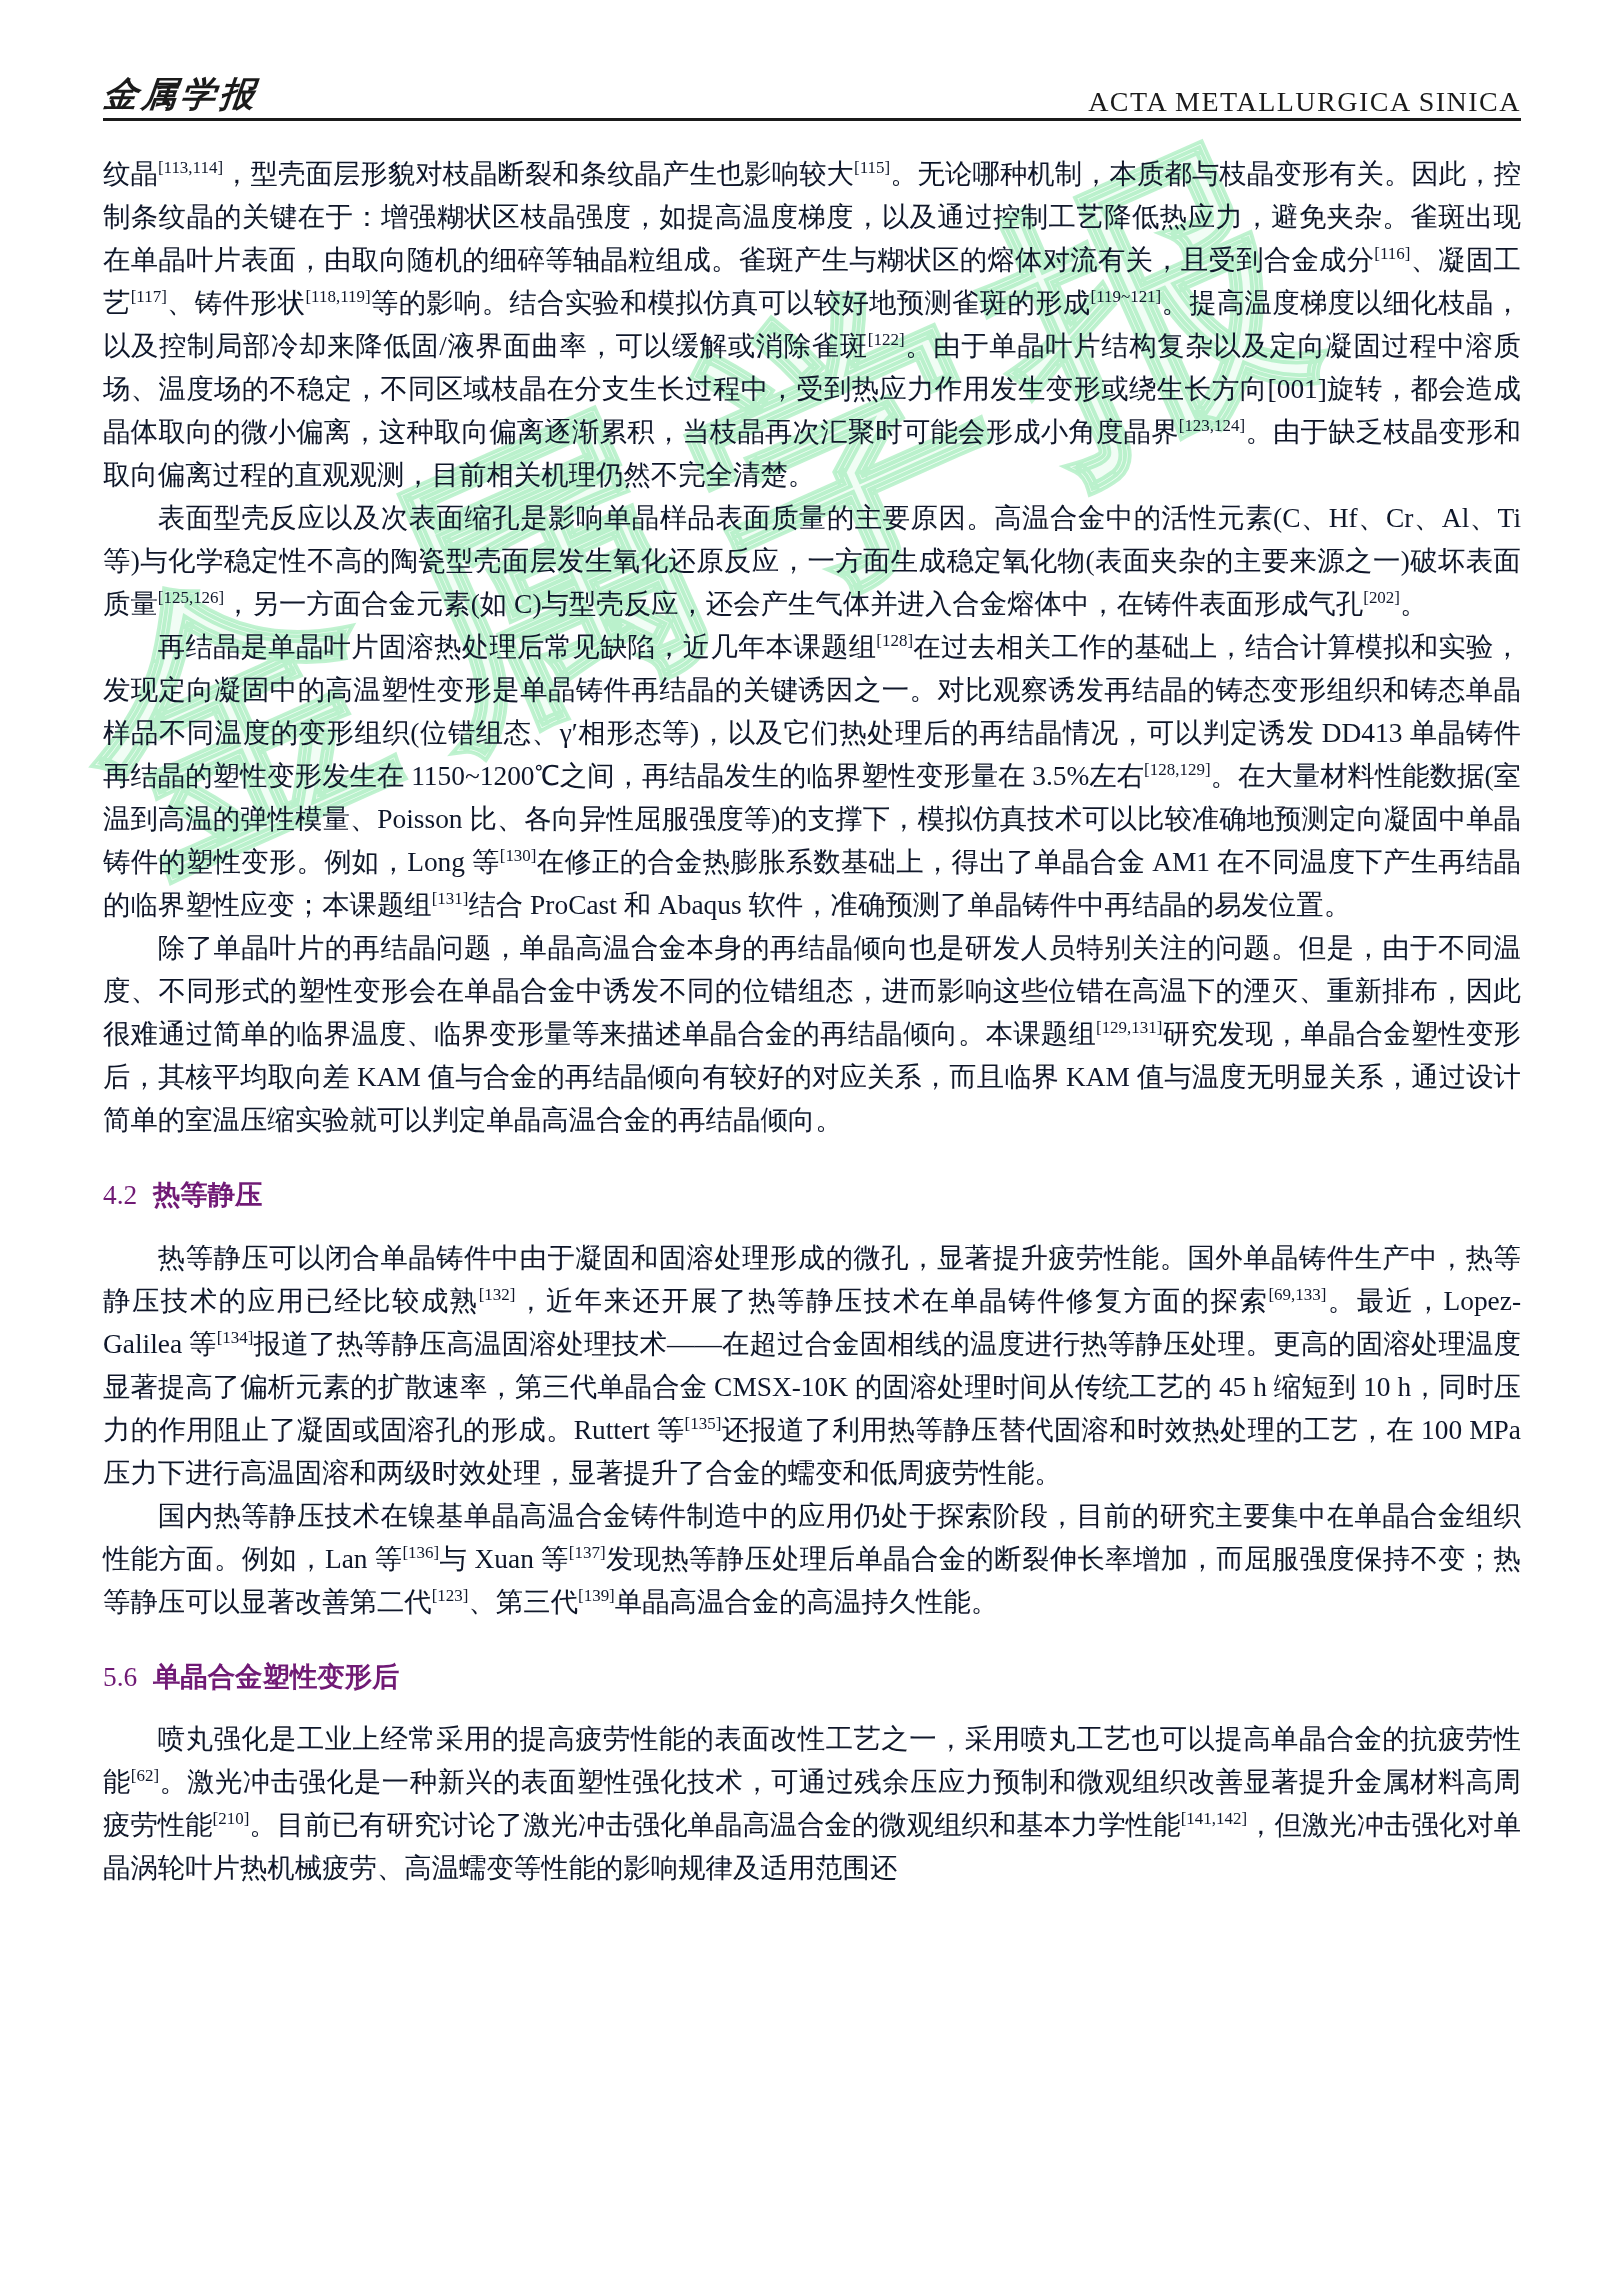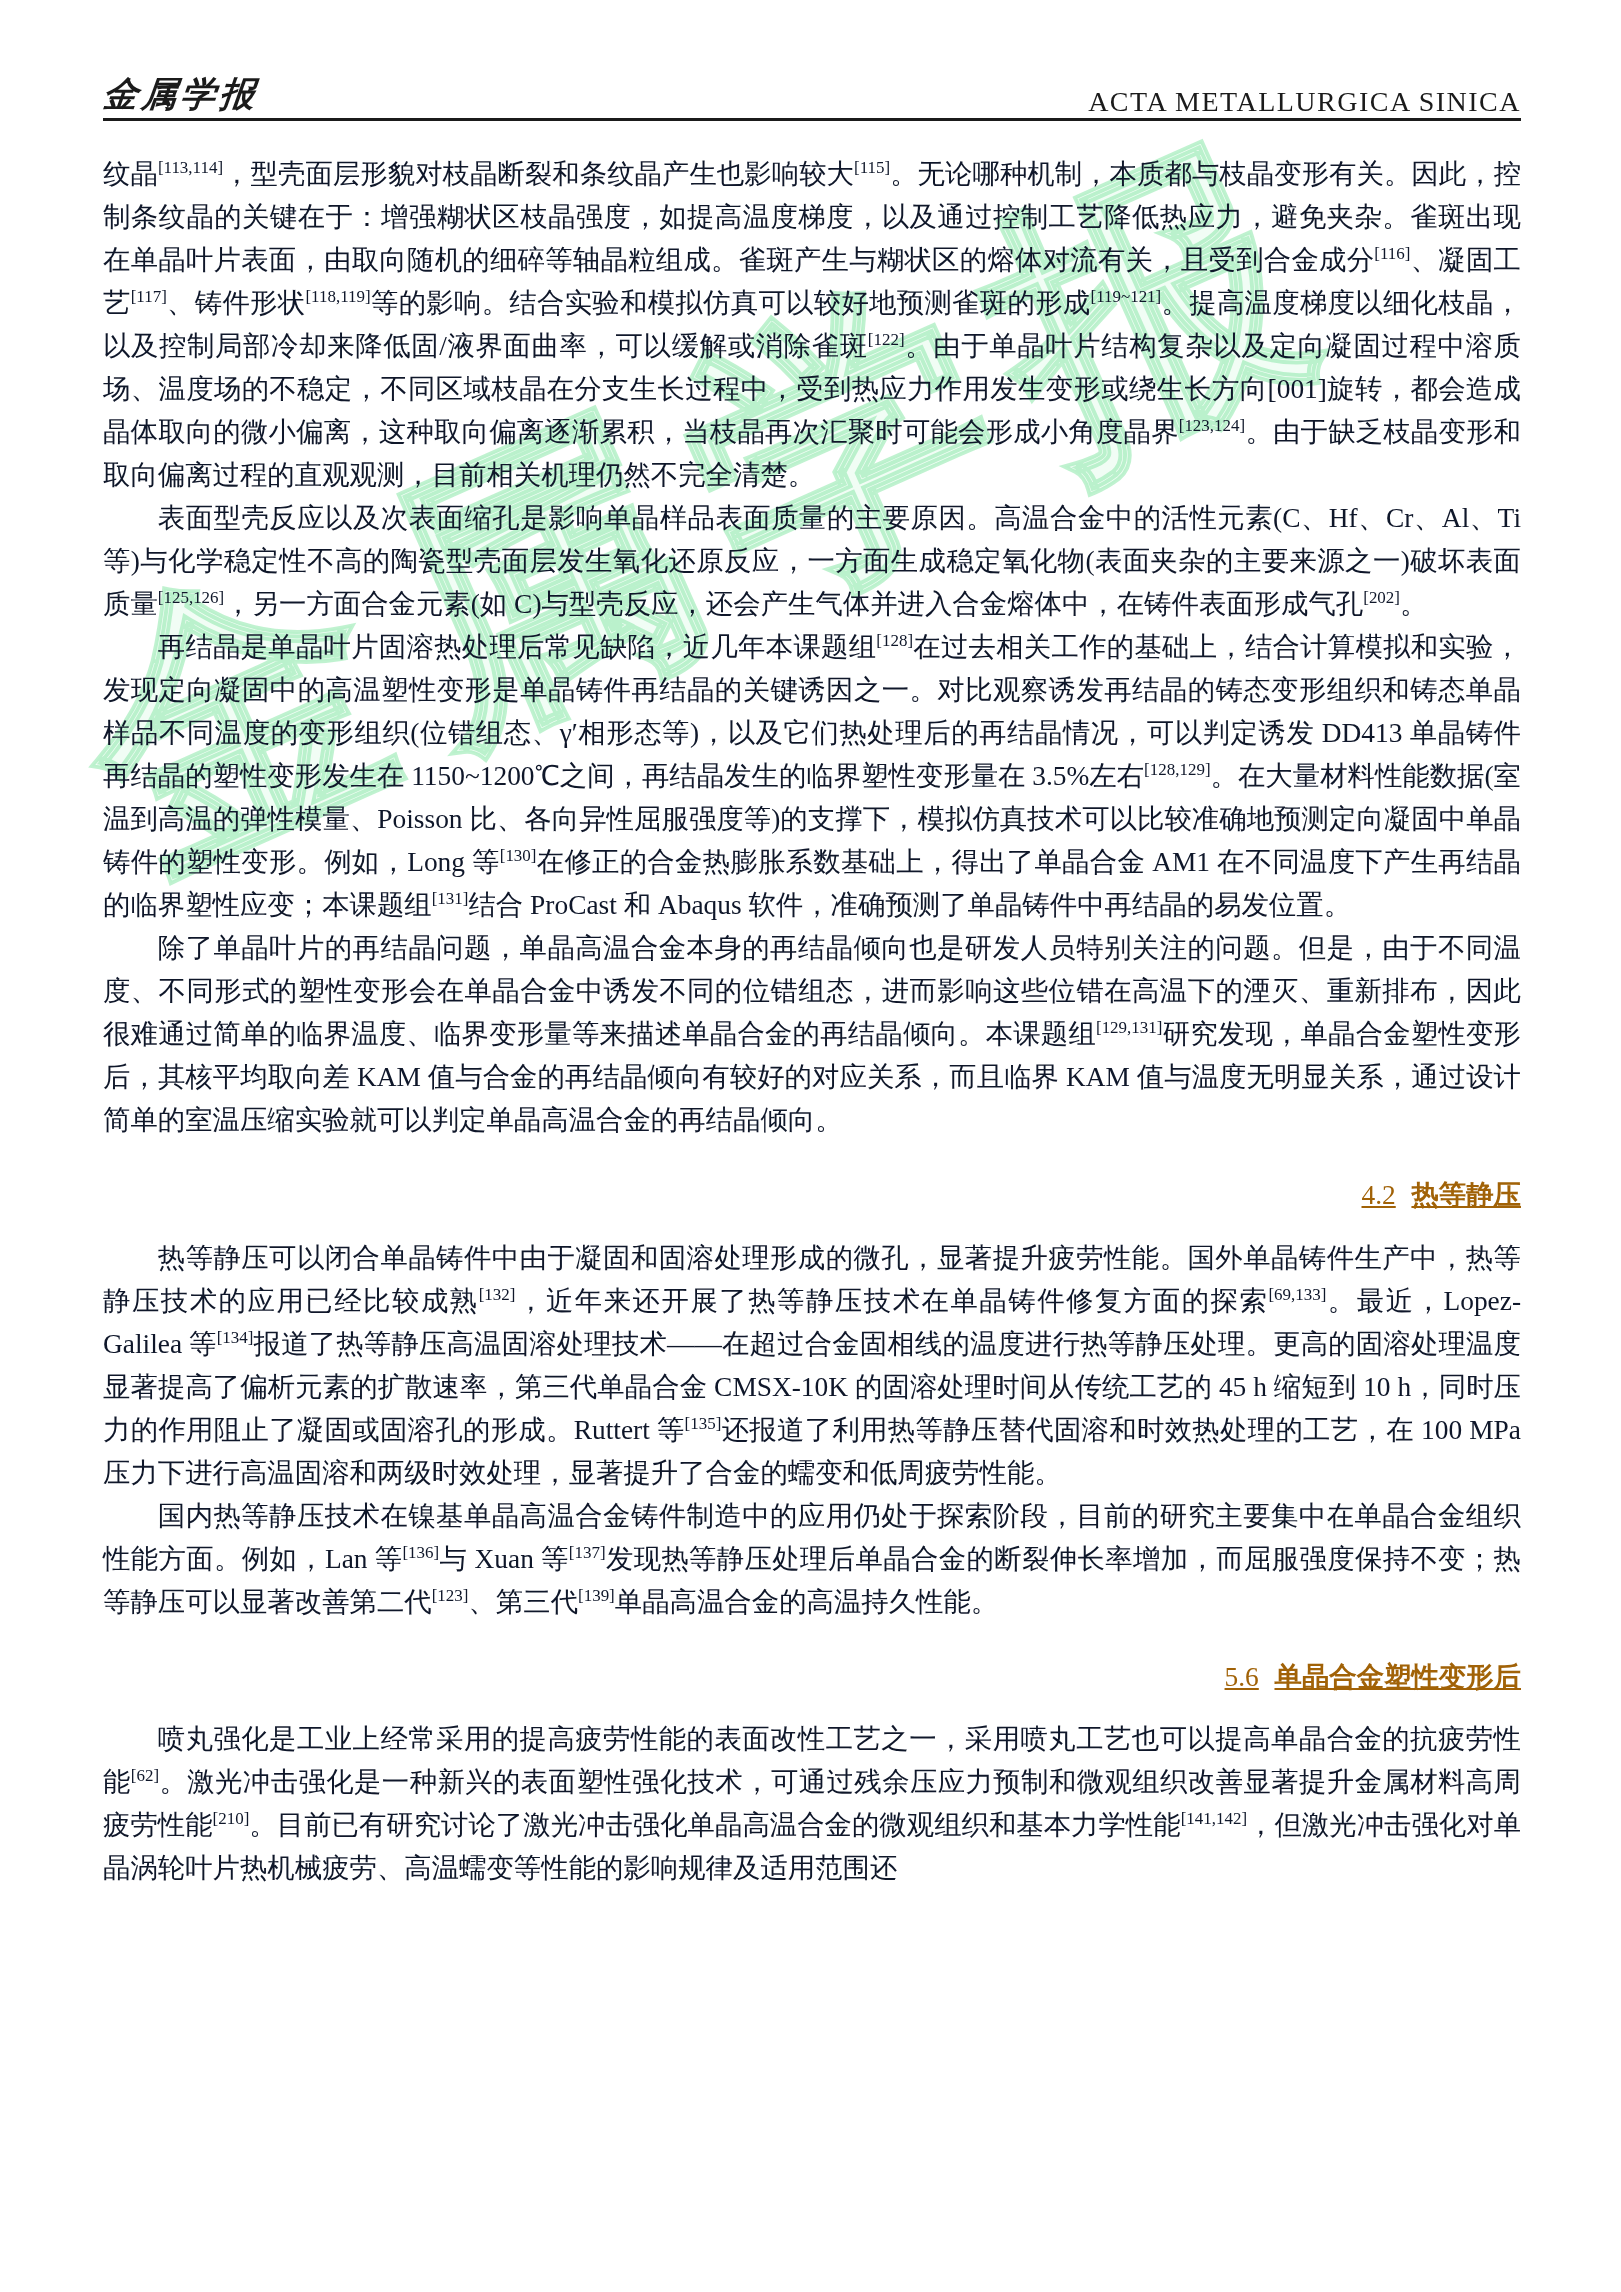--- a/index.html
+++ b/index.html
@@ -79,23 +79,22 @@
     font-size: 0.62em;
     line-height: 0;
     vertical-align: super;
   }
   .section-heading {
     margin: 33px 0 21.6px 0;
     font-family: "Liberation Sans", sans-serif;
     font-weight: 700;
     font-size: 27.4px;
     line-height: 39px;
-    color: #a16207;
-    text-align: right;
-    text-decoration: underline;
+    color: #701a75;
+    text-align: left;
   }
   .section-heading .sec-num {
     font-family: "Liberation Serif", serif;
     font-weight: 400;
     margin-right: 15.7px;
   }
 </style>
 </head>
 <body>
 

